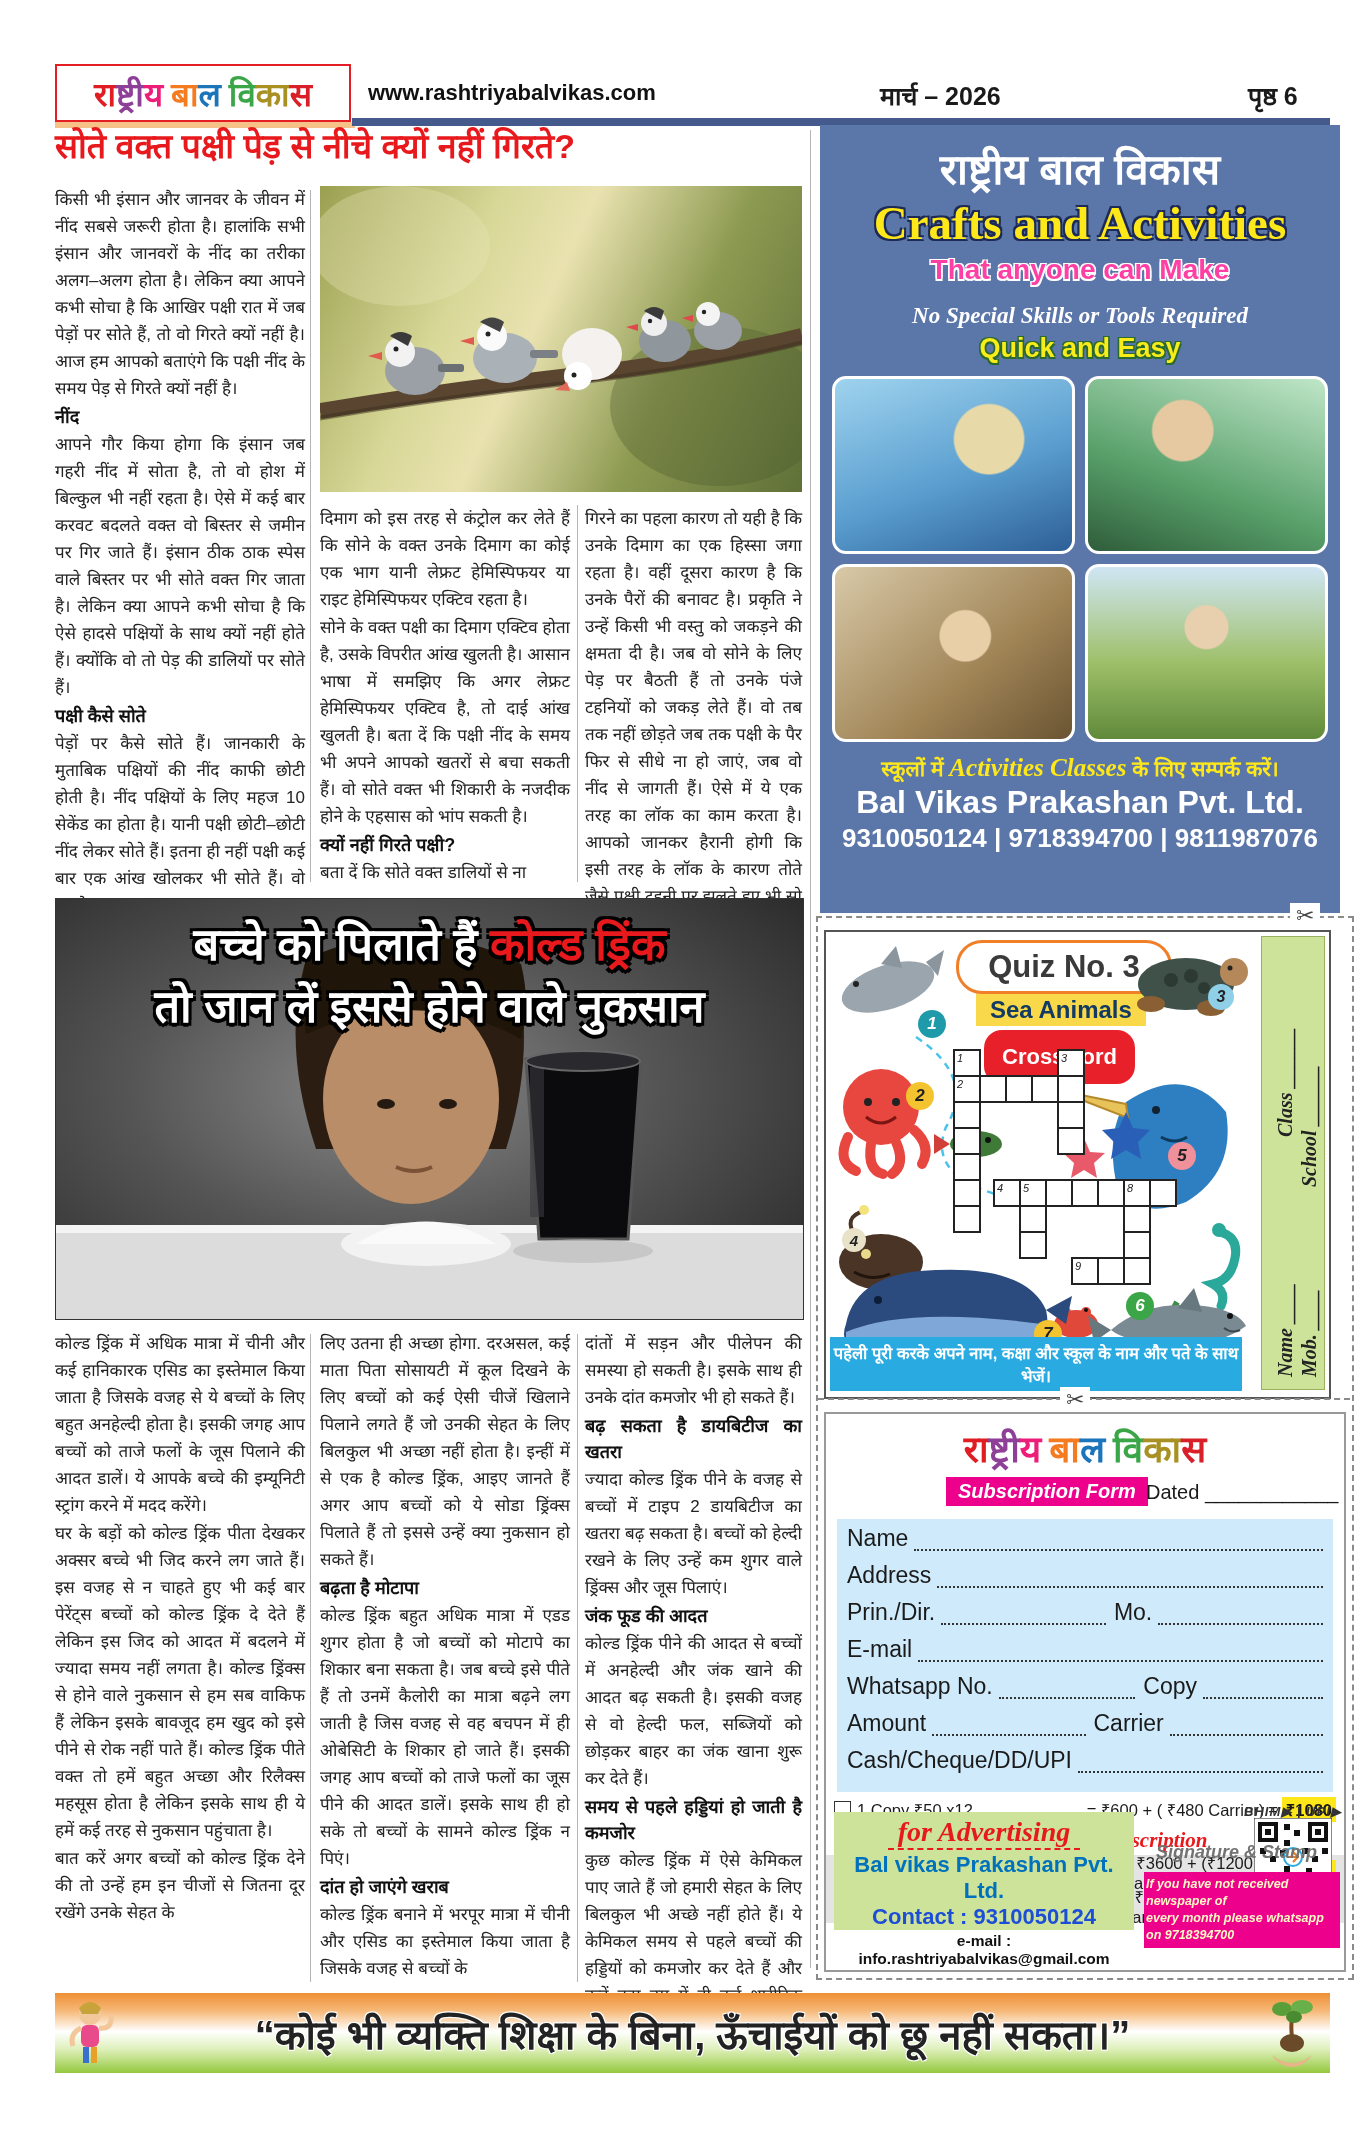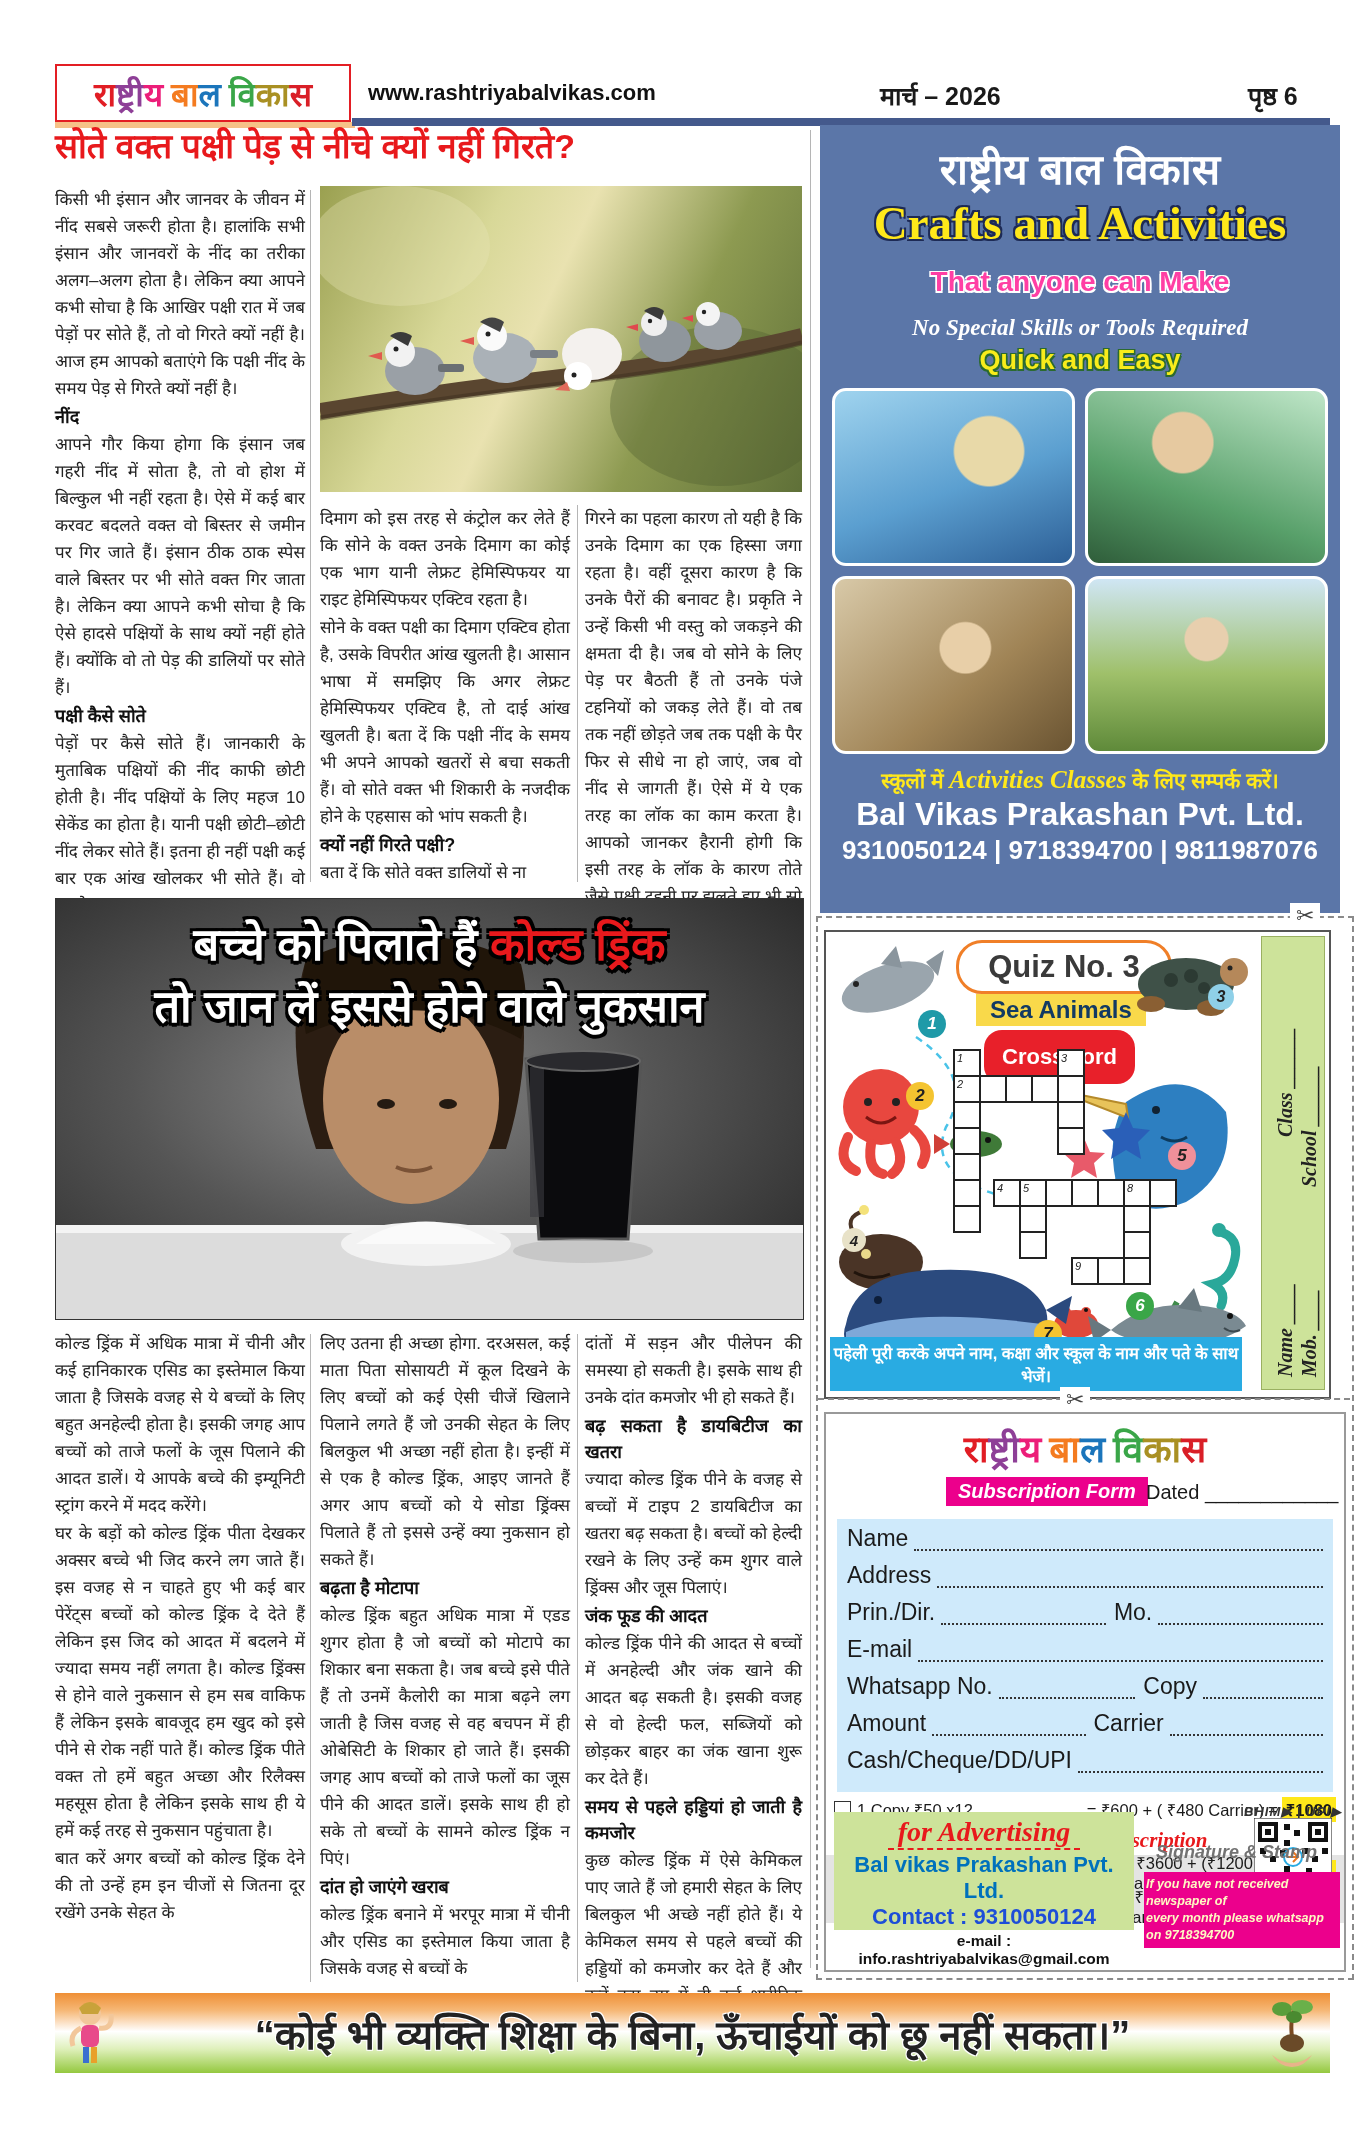--- a/index.html
+++ b/index.html
@@ -24,21 +24,21 @@
   .vline{width:1px;background:#b5b5b5;}
   
   .bird-photo{left:320px;top:186px;width:482px;height:306px;
       background:linear-gradient(115deg,#9aa050 0%,#d8d898 30%,#e9e2b0 45%,#8d9a51 70%,#5f7038 100%);
       overflow:hidden;}
   
   .crafts{left:820px;top:125px;width:520px;height:788px;background:#5b76a8;text-align:center;overflow:hidden;}
   .crafts-hi{margin-top:14px;color:#fff;font-size:42px;font-weight:bold;}
   .crafts-l1{color:#ffe81a;font-size:47px;font-weight:bold;font-family:"Liberation Serif",serif;
              text-shadow:2px 2px 0 #1d2a55,-2px 2px 0 #1d2a55,2px -2px 0 #1d2a55,-2px -2px 0 #1d2a55;}
-  .crafts-l2{color:#ff3fa4;font-size:28px;font-weight:bold;margin-top:16px;
+  .crafts-l2{color:#ff3fa4;font-size:28px;font-weight:bold;margin-top:4px;
              text-shadow:1.5px 1.5px 0 #fff,-1.5px 1.5px 0 #fff,1.5px -1.5px 0 #fff,-1.5px -1.5px 0 #fff;}
   .crafts-l3{color:#fff;font-size:23px;font-weight:bold;font-style:italic;font-family:"Liberation Serif",serif;margin-top:17px;}
   .crafts-l4{color:#f8ec1b;font-size:27px;font-weight:bold;margin-top:4px;
              text-shadow:1.5px 1.5px 0 #2b6a2f,-1.5px 1.5px 0 #2b6a2f,1.5px -1.5px 0 #2b6a2f,-1.5px -1.5px 0 #2b6a2f;}
   .photo-grid{margin:12px auto 0 auto;width:496px;display:grid;grid-template-columns:243px 243px;grid-gap:10px;}
   .photo{height:172px;border:3px solid #fff;border-radius:14px;overflow:hidden;position:relative;}
   .ph1{background:radial-gradient(circle at 65% 35%,#e8d9a8 0 18%,transparent 19%),linear-gradient(160deg,#9fd3ee 0%,#5b9fd0 55%,#2d5f96 100%);}
   .ph2{background:radial-gradient(circle at 40% 30%,#e6c9a0 0 16%,transparent 17%),linear-gradient(200deg,#bfe6c8 0%,#58a06a 60%,#2f5d3a 100%);}
   .ph3{background:radial-gradient(circle at 55% 40%,#e8cfa8 0 15%,transparent 16%),linear-gradient(140deg,#d8c9a8 0%,#a08456 60%,#6a5432 100%);}
   .ph4{background:radial-gradient(circle at 50% 35%,#e8cfae 0 13%,transparent 14%),linear-gradient(180deg,#cfe6f4 0%,#9fc06a 55%,#5f8a3a 100%);}

